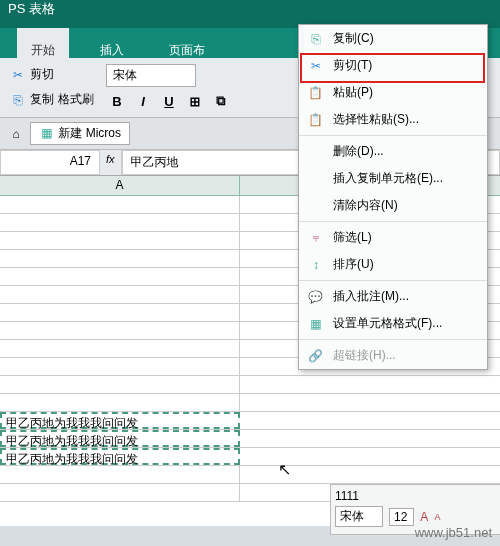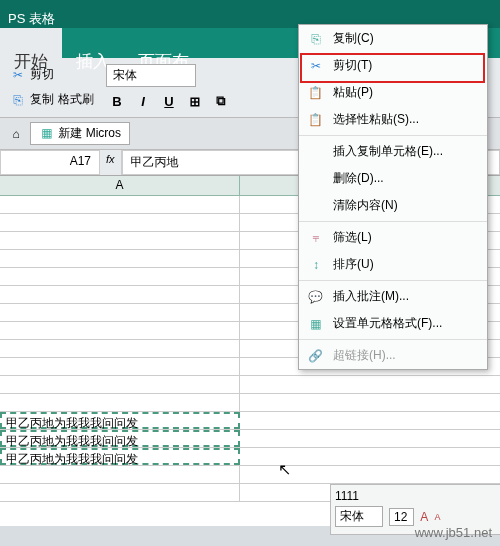--- a/index.html
+++ b/index.html
@@ -1,19 +1,19 @@
 <!DOCTYPE html>
 <html><head>
 <meta charset="utf-8">
 <style>
 * { margin: 0; padding: 0; box-sizing: border-box; font-family: "Microsoft YaHei", sans-serif; }
 body { width: 500px; height: 546px; background: #d8dde2; overflow: hidden; position: relative; }
-.titlebar { background: #0c6e5f; color: #fff; height: 28px; display: flex; align-items: flex-end; padding: 0 8px; font-size: 13px; }
+.titlebar { background: #0c6e5f; color: #fff; height: 28px; display: flex; align-items: flex-start; padding: 0 8px; font-size: 13px; }
 .tabs { display: flex; background: #118a77; height: 30px; }
-.tab { padding: 22px 14px; color: #fff; font-size: 17px; }
+.tab { padding: 14px 14px; color: #fff; font-size: 12px; margin-left: 17px; }
 .tab.active { background: #e8ebee; color: #333; }
 .ribbon { background: #e8ebee; padding: 6px; display: flex; gap: 8px; border-bottom: 1px solid #bbb; }
 .rgroup { display: flex; flex-direction: column; gap: 4px; }
 .rbtn { display: flex; align-items: center; gap: 4px; font-size: 12px; padding: 2px 4px; }
 .ico { width: 16px; height: 16px; display: inline-flex; align-items: center; justify-content: center; font-size: 12px; }
 .fontsel { background: #fff; border: 1px solid #aaa; padding: 2px 6px; font-size: 12px; width: 90px; }
 .fmtrow { display: flex; gap: 4px; }
 .fmtbtn { width: 22px; height: 20px; border: 1px solid transparent; display: flex; align-items: center; justify-content: center; font-size: 13px; font-weight: bold; }
 .doctabs { background: #e0e3e6; padding: 4px 8px; border-bottom: 1px solid #bbb; display: flex; align-items: center; gap: 6px; font-size: 12px; }
 .doctabs .dtab { background: #fff; border: 1px solid #aaa; padding: 2px 8px; }
@@ -164,25 +164,25 @@
       <span class="cticon" style="color:#c80;">📋</span>
       <span>粘贴(P)</span>
     </div>
   <div class="ctxitem">
       <span class="cticon" style="color:#c80;">📋</span>
       <span>选择性粘贴(S)...</span>
     </div>
   <div class="ctxsep"></div>
   <div class="ctxitem">
       <span class="cticon"></span>
+      <span>删除(D)...</span>
+    </div>
+  <div class="ctxitem">
+      <span class="cticon"></span>
       <span>插入复制单元格(E)...</span>
-    </div>
-  <div class="ctxitem">
-      <span class="cticon"></span>
-      <span>删除(D)...</span>
     </div>
   <div class="ctxitem">
       <span class="cticon"></span>
       <span>清除内容(N)</span>
     </div>
   <div class="ctxsep"></div>
   <div class="ctxitem">
       <span class="cticon" style="color:#c89;">⫧</span>
       <span>筛选(L)</span>
     </div>

